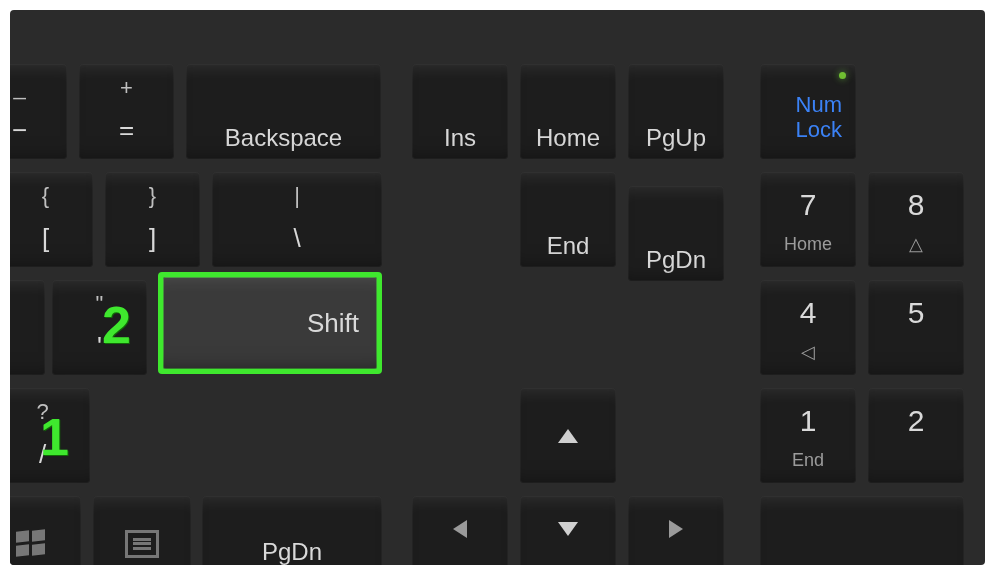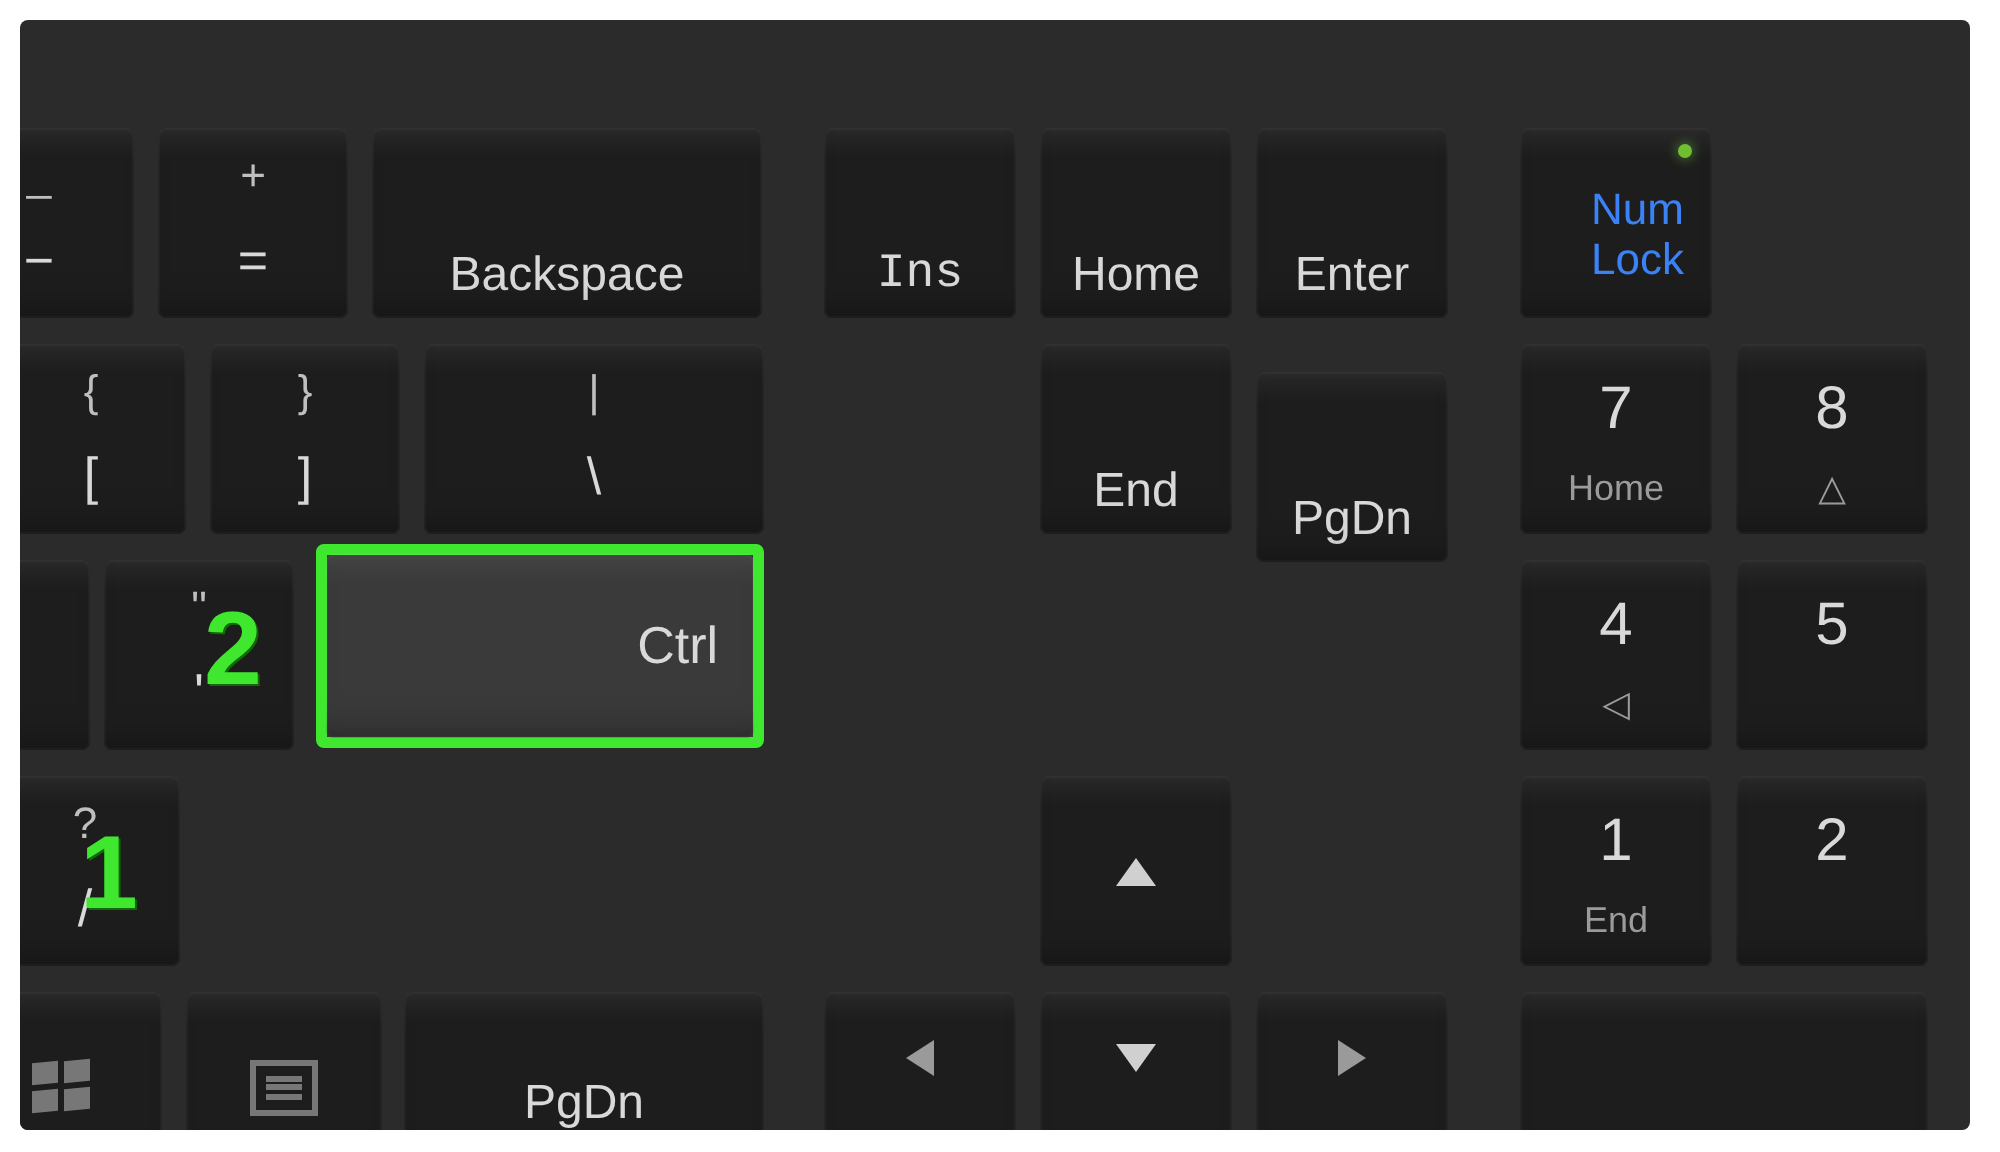--- a/index.html
+++ b/index.html
@@ -181,28 +181,28 @@
     <span class="botlbl">−</span>
   </div>
   <div class="key" style="left:69px; top:54px; width:95px; height:95px;">
     <span class="toplbl">+</span>
     <span class="botlbl">=</span>
   </div>
   <div class="key" style="left:176px; top:54px; width:195px; height:95px;">
     <span class="centerlbl">Backspace</span>
   </div>
 
-  <div class="key" style="left:402px; top:54px; width:96px; height:95px;font-family:Liberation Mono, monospace;">
+  <div class="key" style="left:402px; top:54px; width:96px; height:95px;">
     <span class="centerlbl">Ins</span>
   </div>
   <div class="key" style="left:510px; top:54px; width:96px; height:95px;">
     <span class="centerlbl">Home</span>
   </div>
   <div class="key" style="left:618px; top:54px; width:96px; height:95px;">
-    <span class="centerlbl">Enter</span>
+    <span class="centerlbl">PgUp</span>
   </div>
 
   <div class="key" style="left:750px; top:54px; width:96px; height:95px;">
     <div class="numlock-led" style="top:8px; right:10px;"></div>
     <span class="toprightlbl" style="top:28px;">Num<br>Lock</span>
   </div>
 
   <div class="key" style="left:-12px; top:162px; width:95px; height:95px;">
     <span class="toplbl">{</span>
     <span class="botlbl">[</span>
@@ -231,21 +231,21 @@
     <div class="num-main">8</div>
     <div class="num-sub">△</div>
   </div>
 
   <div class="key" style="left:-60px; top:270px; width:95px; height:95px;"></div>
   <div class="key" style="left:42px; top:270px; width:95px; height:95px;">
     <span class="toplbl">"</span>
     <span class="botlbl">'</span>
   </div>
   <div class="key highlight" style="left:148px; top:262px; width:224px; height:102px;">
-    <span class="rightlbl">Ctrl</span>
+    <span class="rightlbl">Shift</span>
   </div>
   <div class="annot" style="left:92px; top:285px;">2</div>
 
   <div class="key" style="left:750px; top:270px; width:96px; height:95px;">
     <div class="num-main">4</div>
     <div class="num-sub">◁</div>
   </div>
   <div class="key" style="left:858px; top:270px; width:96px; height:95px;">
     <div class="num-main">5</div>
   </div>

